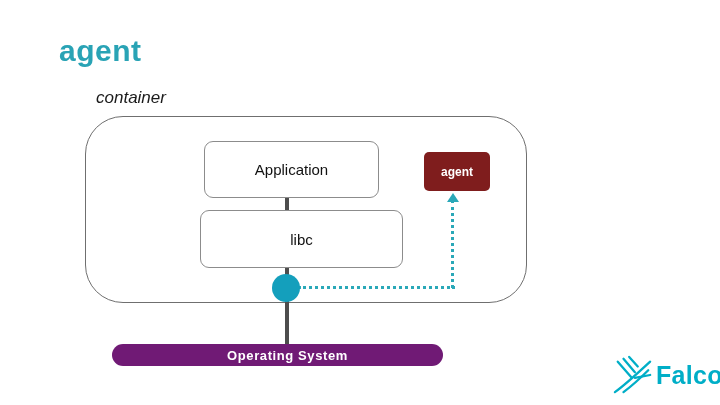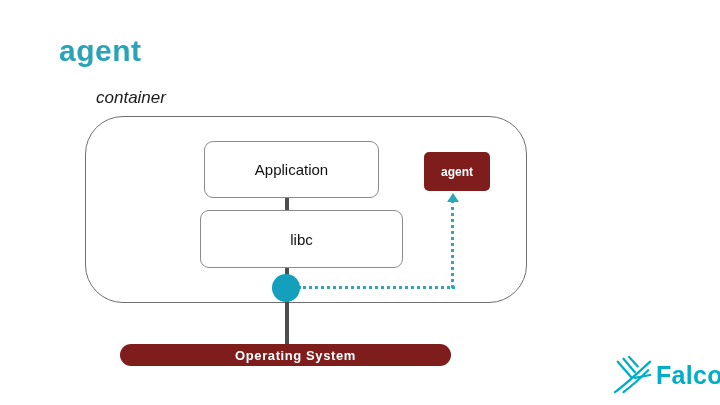--- a/index.html
+++ b/index.html
@@ -58,22 +58,22 @@
     position: absolute; left: 451px; top: 200px; width: 0; height: 88px;
     border-left: 3px dotted #2AA8B8; z-index: 2;
   }
   .trace-arrowhead {
     position: absolute; left: 447px; top: 193px; width: 0; height: 0;
     border-left: 6px solid transparent; border-right: 6px solid transparent;
     border-bottom: 9px solid #2AA8B8; z-index: 2;
   }
 
   .os-bar {
-    position: absolute; left: 120px; top: 344px; width: 331px; height: 22px;
-    background: #7f1d1d; border-radius: 11px;
+    position: absolute; left: 112px; top: 344px; width: 331px; height: 22px;
+    background: #701a75; border-radius: 11px;
     display: flex; align-items: center; justify-content: center;
     font-size: 13px; font-weight: bold; color: #ffffff; letter-spacing: 0.6px;
     z-index: 3;
     padding-left: 20px;
   }
 
   .falco-logo {
     position: absolute; left: 612px; top: 355px; display: flex; align-items: center;
   }
   .falco-logo svg { width: 42px; height: 40px; display: block; }

